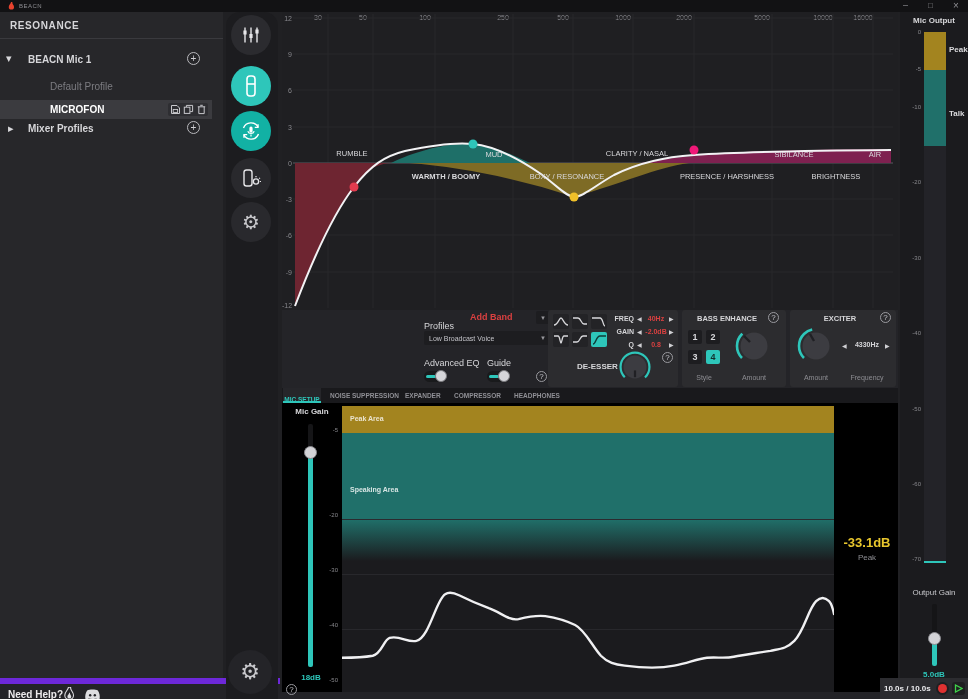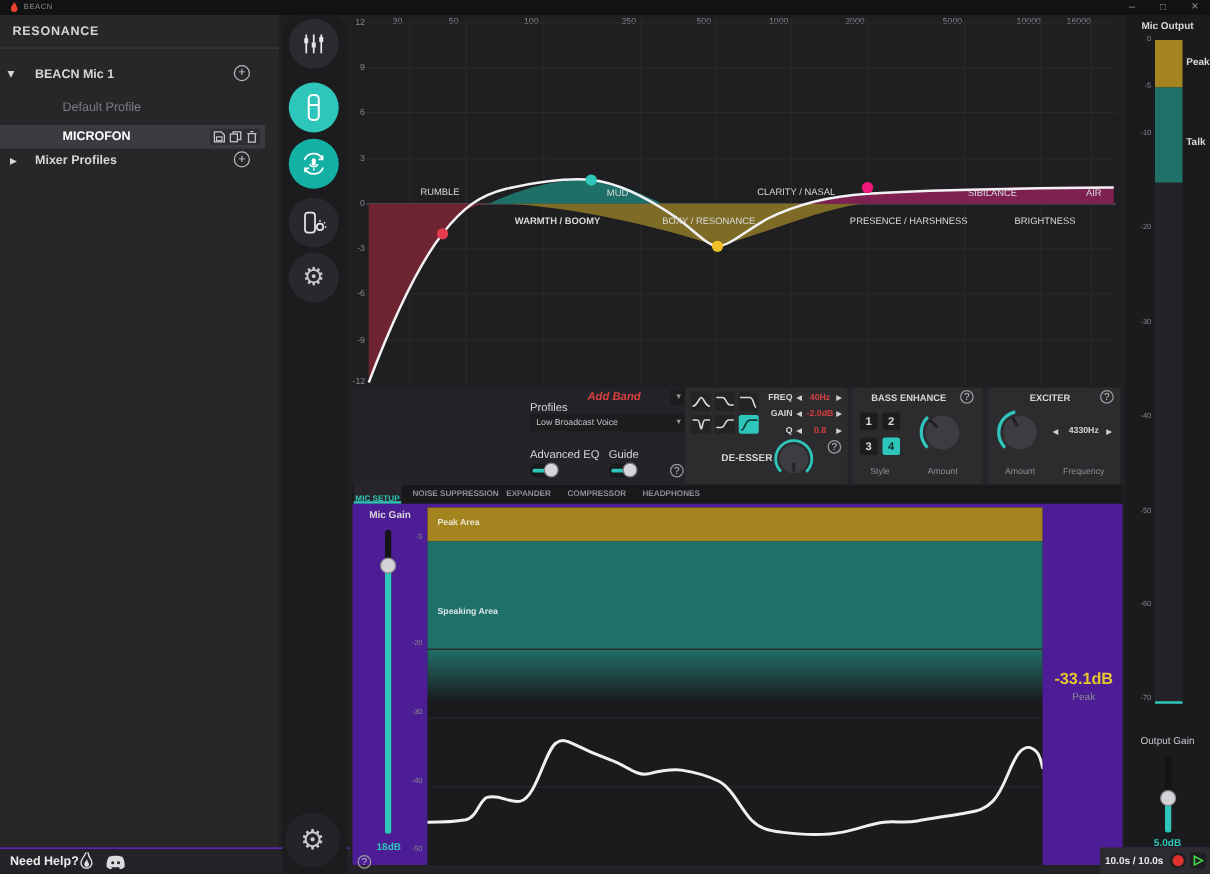--- a/index.html
+++ b/index.html
@@ -79,21 +79,21 @@
       <span class="abs" style="left:50px;top:3px;font-size:10px;color:#7c7c81;">Default Profile</span>
     </div>
 
     <div class="abs" style="left:0;top:107px;width:212px;height:20px;">
       <span class="abs" style="left:8px;top:3px;font-size:11px;color:#d8d8db;">▸</span>
       <span class="abs txt b" style="left:28px;top:4px;font-size:10px;">Mixer Profiles</span>
       <span class="pluscircle abs" style="left:187px;top:2px;">+</span>
     </div>
   </div>
 
-  <div class="abs" style="left:0;top:678px;width:968px;height:21px;background:#232327;border-top:1px solid #6d28d9;">
+  <div class="abs" style="left:0;top:678px;width:968px;height:21px;background:#232327;border-top:6px solid #6d28d9;">
     <span class="abs b" style="left:8px;top:5px;font-size:10px;color:#eceaec;">Need Help?</span>
     <svg class="abs" style="left:62px;top:3px;" width="13" height="15" viewBox="0 0 14 16">
       <path d="M7 0C7 3 3 4.7 3 8.8A4.7 4.7 0 0 0 12.4 8.8C12.4 5.2 8.6 3.4 9.3 0Z" fill="none" stroke="#dcdcdf" stroke-width="1.2"></path>
       <path d="M7.7 6C7.7 7.6 5.8 8.4 5.8 10.3A2.1 2.1 0 0 0 10 10.3C10 8.6 8.2 7.8 8.5 6Z" fill="#dcdcdf"></path>
     </svg>
     <svg class="abs" style="left:84px;top:5px;" width="17" height="13" viewBox="0 0 18 14">
       <path d="M3.2 1.6C6 .3 12 .3 14.8 1.6C16.6 4.2 17.1 7.4 16.7 10.4C15.4 11.7 13.5 12.3 12.7 12.3L11.9 10.8C12.8 10.5 13.5 10.1 14 9.6C11.3 11 6.7 11 4 9.6C4.5 10.1 5.2 10.5 6.1 10.8L5.3 12.3C4.5 12.3 2.6 11.7 1.3 10.4C.9 7.4 1.4 4.2 3.2 1.6Z" fill="#dcdcdf"></path>
       <circle cx="6.5" cy="6.7" r="1.3" fill="#232327"></circle>
       <circle cx="11.5" cy="6.7" r="1.3" fill="#232327"></circle>
     </svg>
@@ -184,21 +184,21 @@
     <span class="bandlabel" style="left:285px;top:160px;">BOXY / RESONANCE</span>
     <span class="bandlabel" style="left:355px;top:137px;">CLARITY / NASAL</span>
     <span class="bandlabel" style="left:445px;top:160px;">PRESENCE / HARSHNESS</span>
     <span class="bandlabel" style="left:512px;top:138px;">SIBILANCE</span>
     <span class="bandlabel" style="left:554px;top:160px;">BRIGHTNESS</span>
     <span class="bandlabel" style="left:593px;top:138px;">AIR</span>
   </div>
 
   <div class="abs" style="left:282px;top:310px;width:616px;height:78px;background:#242428;">
 
-    <span class="abs b" style="left:188px;top:2px;font-size:9px;color:#d94040;font-style:italic;">Add Band</span>
+    <span class="abs b" style="left:188px;top:2px;font-size:9px;color:#d94040;">Add Band</span>
     <span class="abs" style="left:254px;top:1px;width:14px;height:13px;background:#1d1d20;border-radius:2px;color:#98989d;font-size:7px;text-align:center;line-height:13px;">▾</span>
 
     <span class="abs txt" style="left:142px;top:11px;font-size:9px;">Profiles</span>
     <div class="abs" style="left:142px;top:21px;width:126px;height:14px;background:#1d1d20;border-radius:2px;">
       <span class="abs" style="left:5px;top:4px;font-size:7px;color:#c3c3c8;">Low Broadcast Voice</span>
       <span class="abs" style="right:4px;top:4px;font-size:6px;color:#98989d;">▼</span>
     </div>
 
     <span class="abs txt" style="left:142px;top:48px;font-size:9px;">Advanced EQ</span>
     <div class="toggle" style="left:142px;top:61px;">
@@ -303,21 +303,21 @@
   <div class="abs" style="left:282px;top:388px;width:616px;height:15px;background:#19191c;">
     <div class="abs ctr" style="left:1px;top:0;width:38px;height:15px;background:#26262a;border-bottom:2px solid #2ec6ba;">
       <span style="font-size:6.5px;font-weight:bold;color:#2ec6ba;line-height:14px;">MIC SETUP</span>
     </div>
     <span class="abs b" style="left:48px;top:4px;font-size:6.5px;color:#8f8f95;">NOISE SUPPRESSION</span>
     <span class="abs b" style="left:123px;top:4px;font-size:6.5px;color:#8f8f95;">EXPANDER</span>
     <span class="abs b" style="left:172px;top:4px;font-size:6.5px;color:#8f8f95;">COMPRESSOR</span>
     <span class="abs b" style="left:232px;top:4px;font-size:6.5px;color:#8f8f95;">HEADPHONES</span>
   </div>
 
-  <div class="abs" style="left:282px;top:403px;width:616px;height:289px;background:#4c1d95;">
+  <div class="abs" style="left:282px;top:403px;width:616px;height:289px;background:#000000;">
     <span class="abs txt b ctr" style="left:8px;top:4px;width:44px;font-size:8px;">Mic Gain</span>
     <div class="abs" style="left:26px;top:21px;width:5px;height:243px;background:#151517;border-radius:2px;">
       <div class="abs" style="left:0;top:28px;width:5px;height:215px;background:#2ec6ba;border-radius:2px;"></div>
       <div class="abs" style="left:-4px;top:22px;width:13px;height:13px;background:#d3d3d7;border:1px solid #8a8a8f;border-radius:50%;"></div>
     </div>
     <span class="abs b ctr" style="left:9px;top:270px;width:40px;font-size:8px;color:#2ec6ba;">18dB</span>
     <div class="helpdot abs" style="left:4px;top:281px;">?</div>
 
     <span class="abs tick" style="left:36px;top:24px;width:20px;text-align:right;font-size:6px;">-5</span>
     <span class="abs tick" style="left:36px;top:109px;width:20px;text-align:right;font-size:6px;">-20</span>

